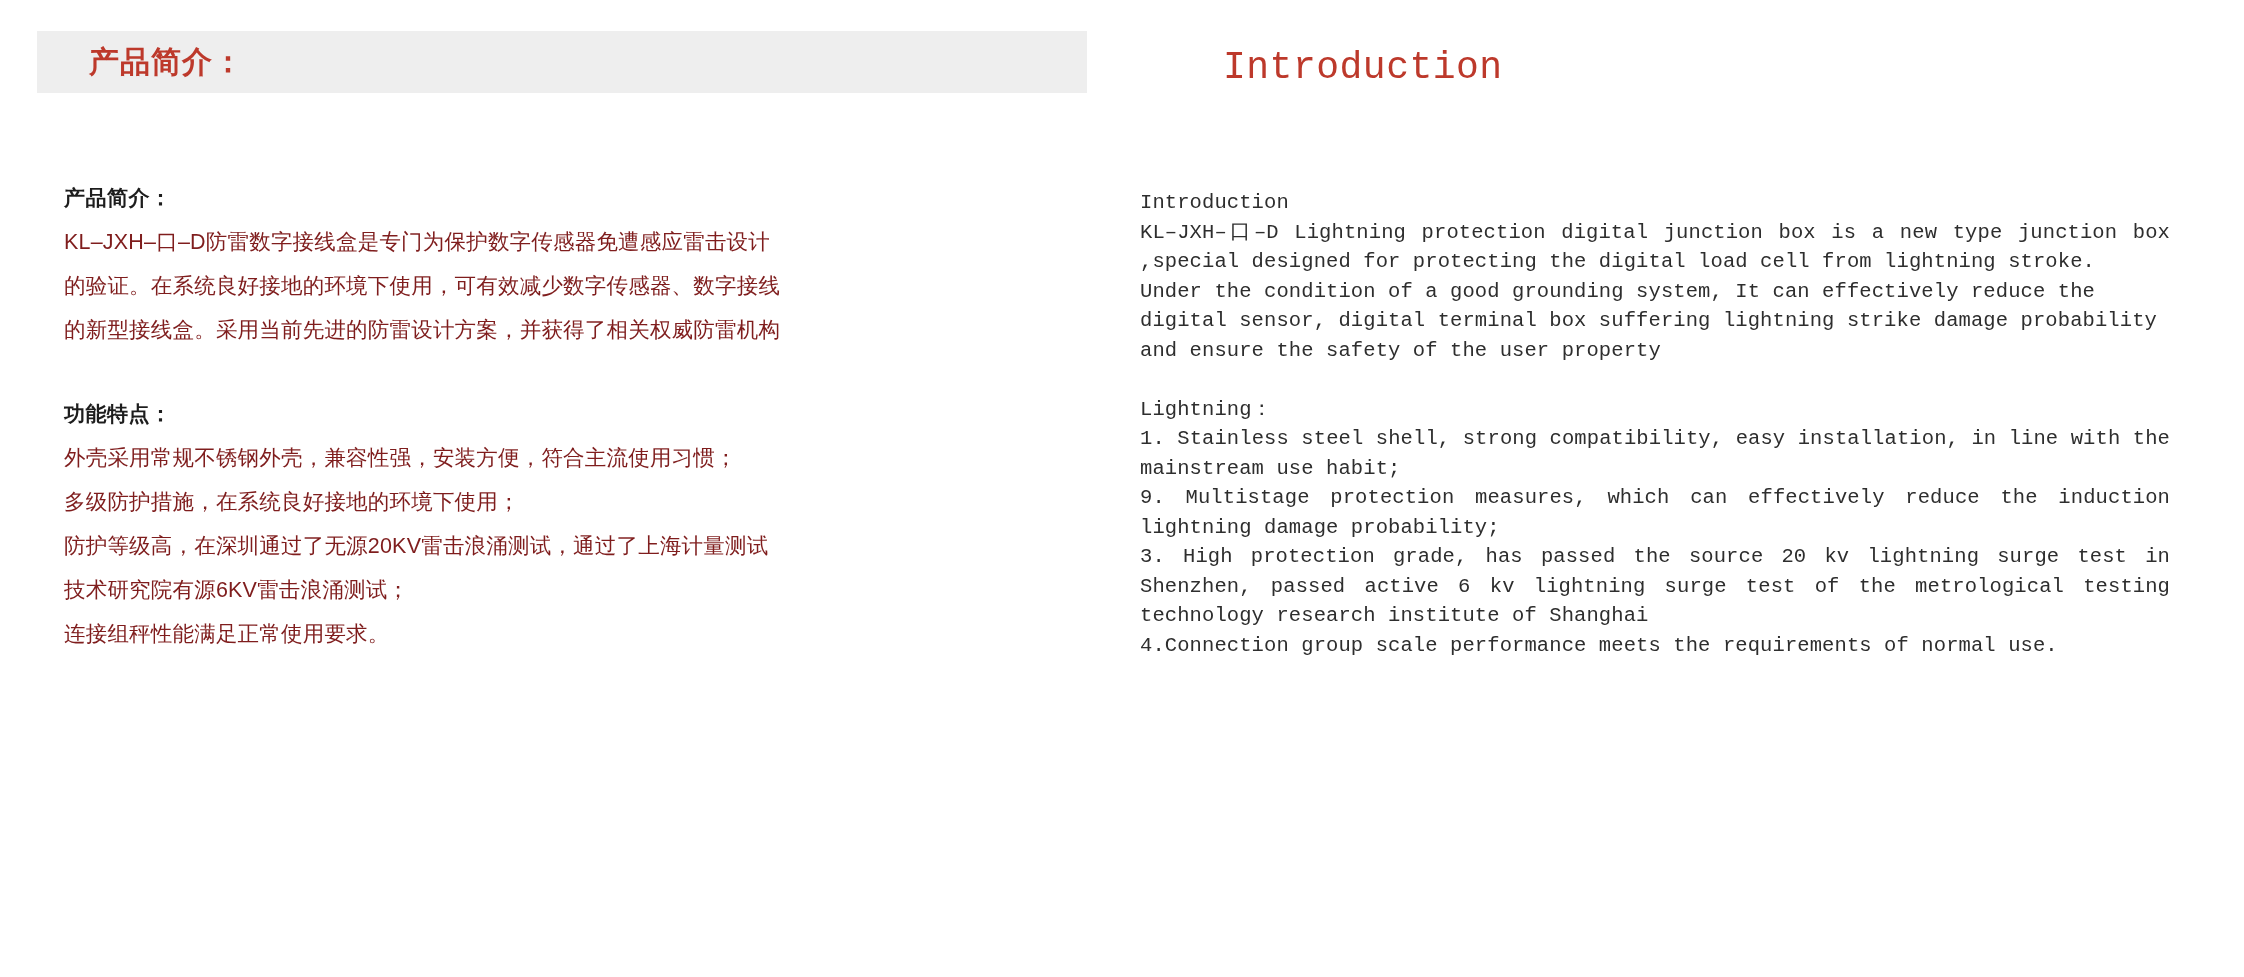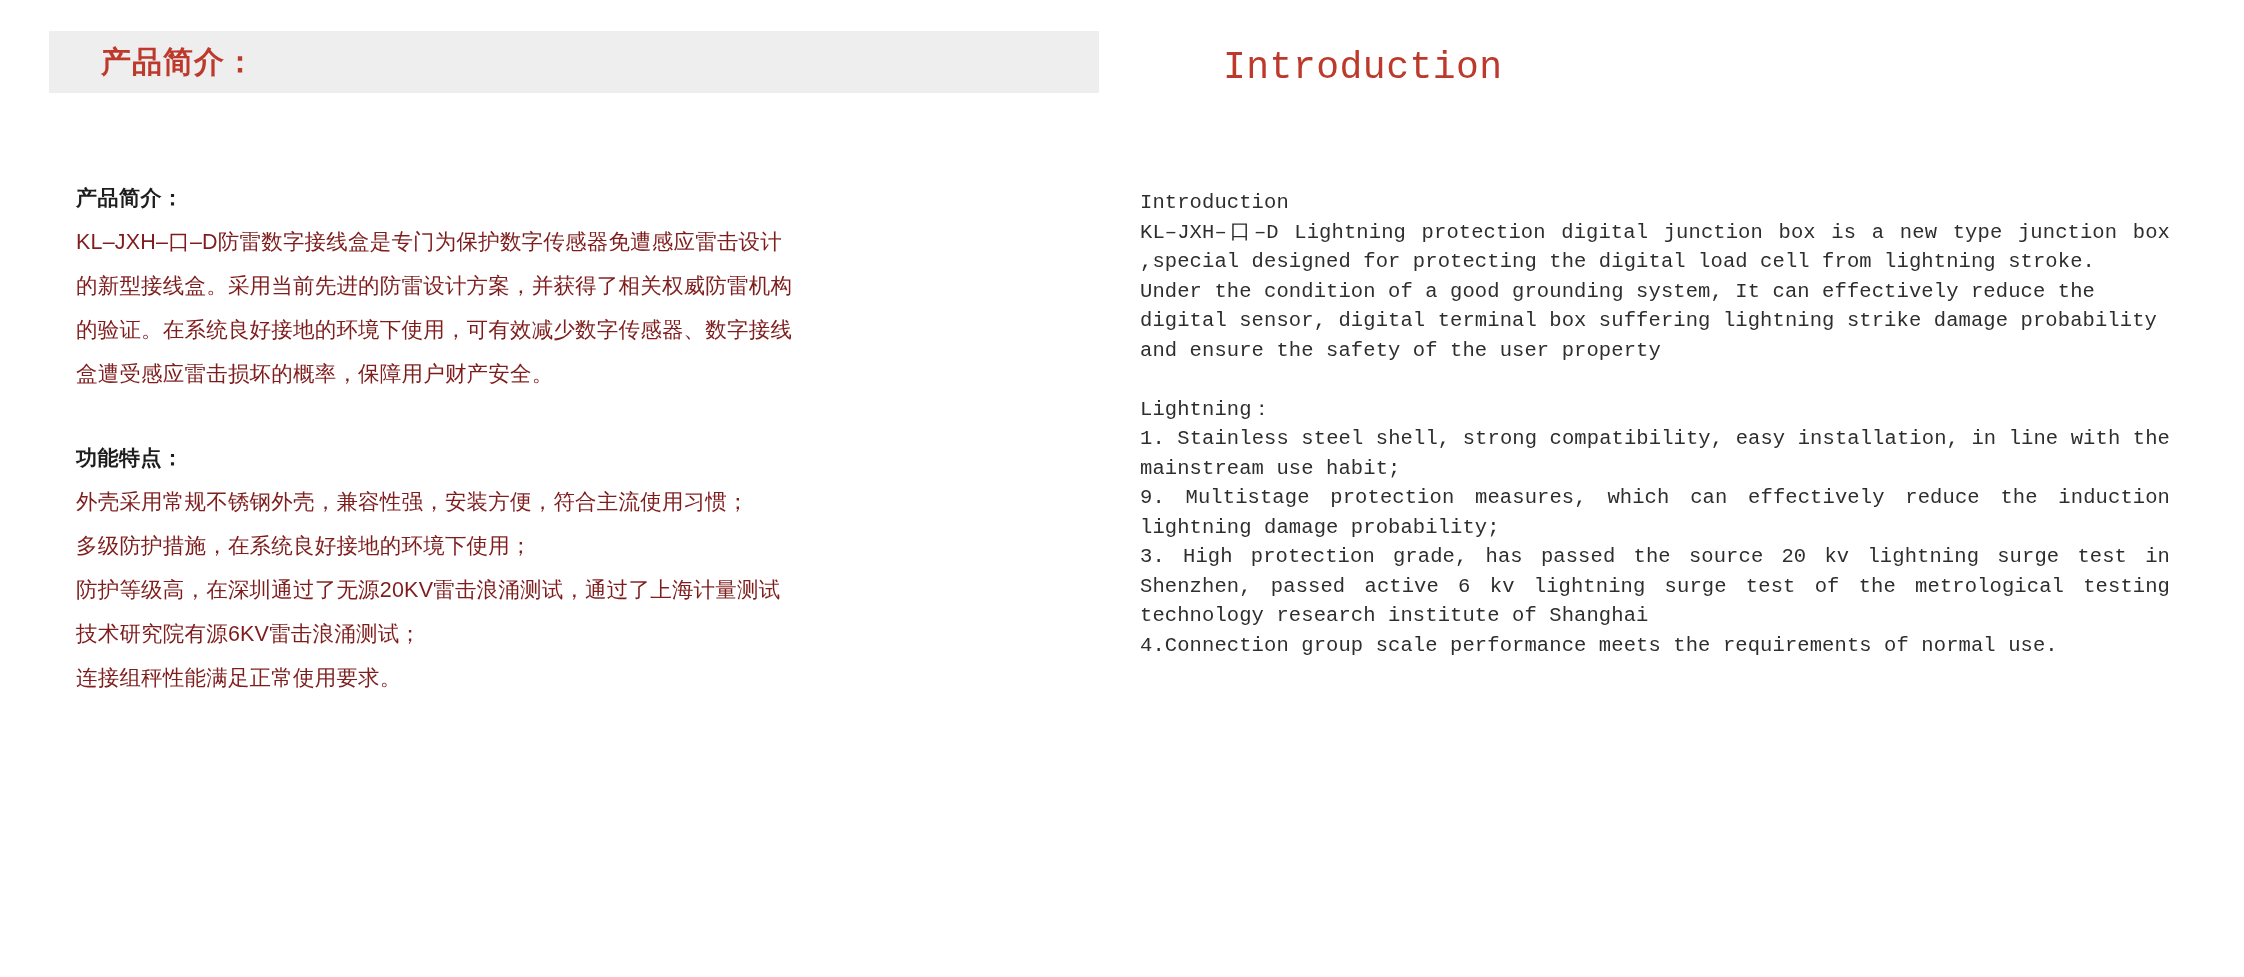--- a/index.html
+++ b/index.html
@@ -19,21 +19,21 @@
 
   .page {
     position: relative;
     width: 2244px;
     height: 977px;
   }
 
   
   .col-left {
     position: absolute;
-    left: 12px;
+    left: 0;
     top: 0;
     width: 1090px;
     height: 977px;
   }
 
   .zh-title-bar {
     position: absolute;
     left: 37px;
     top: 31px;
     width: 1050px;
@@ -133,23 +133,22 @@
     <div class="zh-title-bar">
       <div class="zh-title-text">产品简介：</div>
     </div>
 
     <div class="zh-body">
 
       <div class="zh-block">
         <div class="zh-h">产品简介：</div>
         <div class="zh-p">
           <span class="zh-line">KL–JXH–口–D防雷数字接线盒是专门为保护数字传感器免遭感应雷击设计</span>
+          <span class="zh-line">的验证。在系统良好接地的环境下使用，可有效减少数字传感器、数字接线</span>
           <span class="zh-line">的新型接线盒。采用当前先进的防雷设计方案，并获得了相关权威防雷机构</span>
-          <span class="zh-line">的验证。在系统良好接地的环境下使用，可有效减少数字传感器、数字接线</span>
-          <span class="zh-line">盒遭受感应雷击损坏的概率，保障用户财产安全。</span>
         </div>
       </div>
 
       <div class="zh-block">
         <div class="zh-h">功能特点：</div>
         <div class="zh-p">
           <span class="zh-line">外壳采用常规不锈钢外壳，兼容性强，安装方便，符合主流使用习惯；</span>
           <span class="zh-line">多级防护措施，在系统良好接地的环境下使用；</span>
           <span class="zh-line">防护等级高，在深圳通过了无源20KV雷击浪涌测试，通过了上海计量测试</span>
           <span class="zh-line">技术研究院有源6KV雷击浪涌测试；</span>

